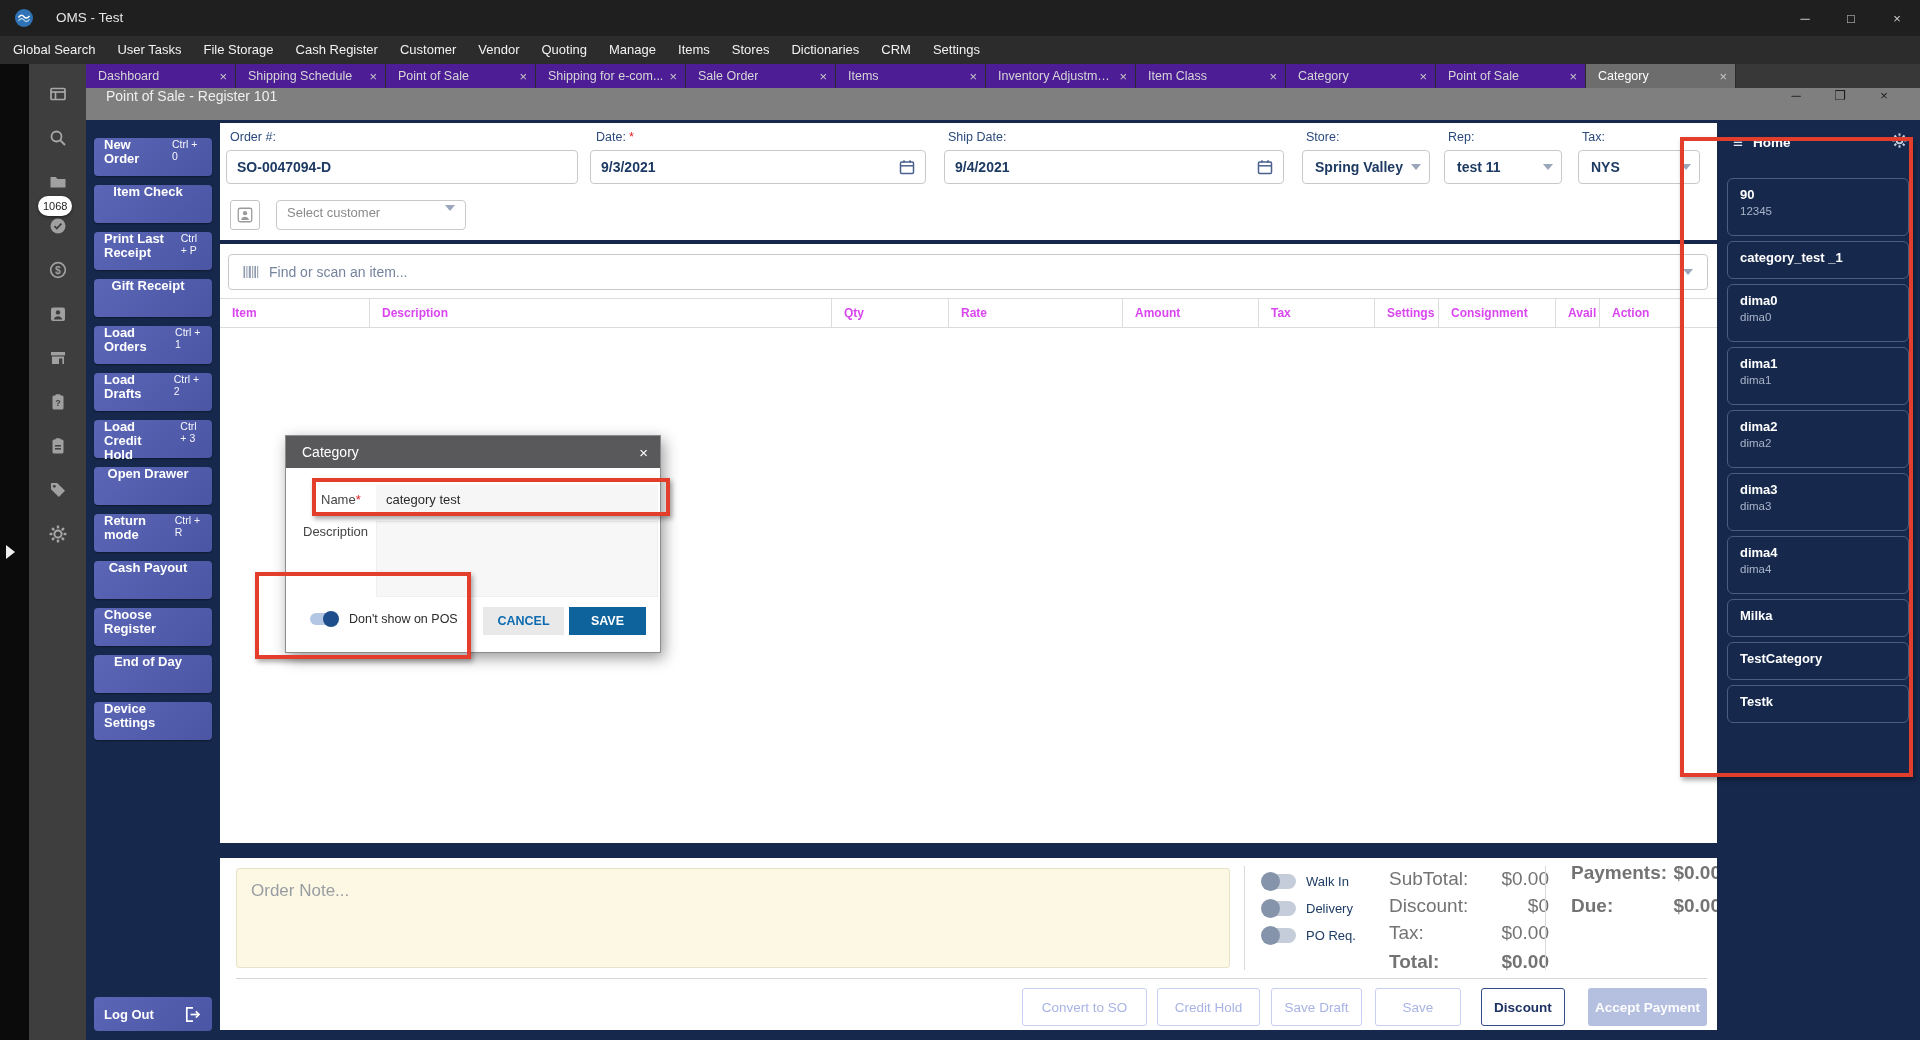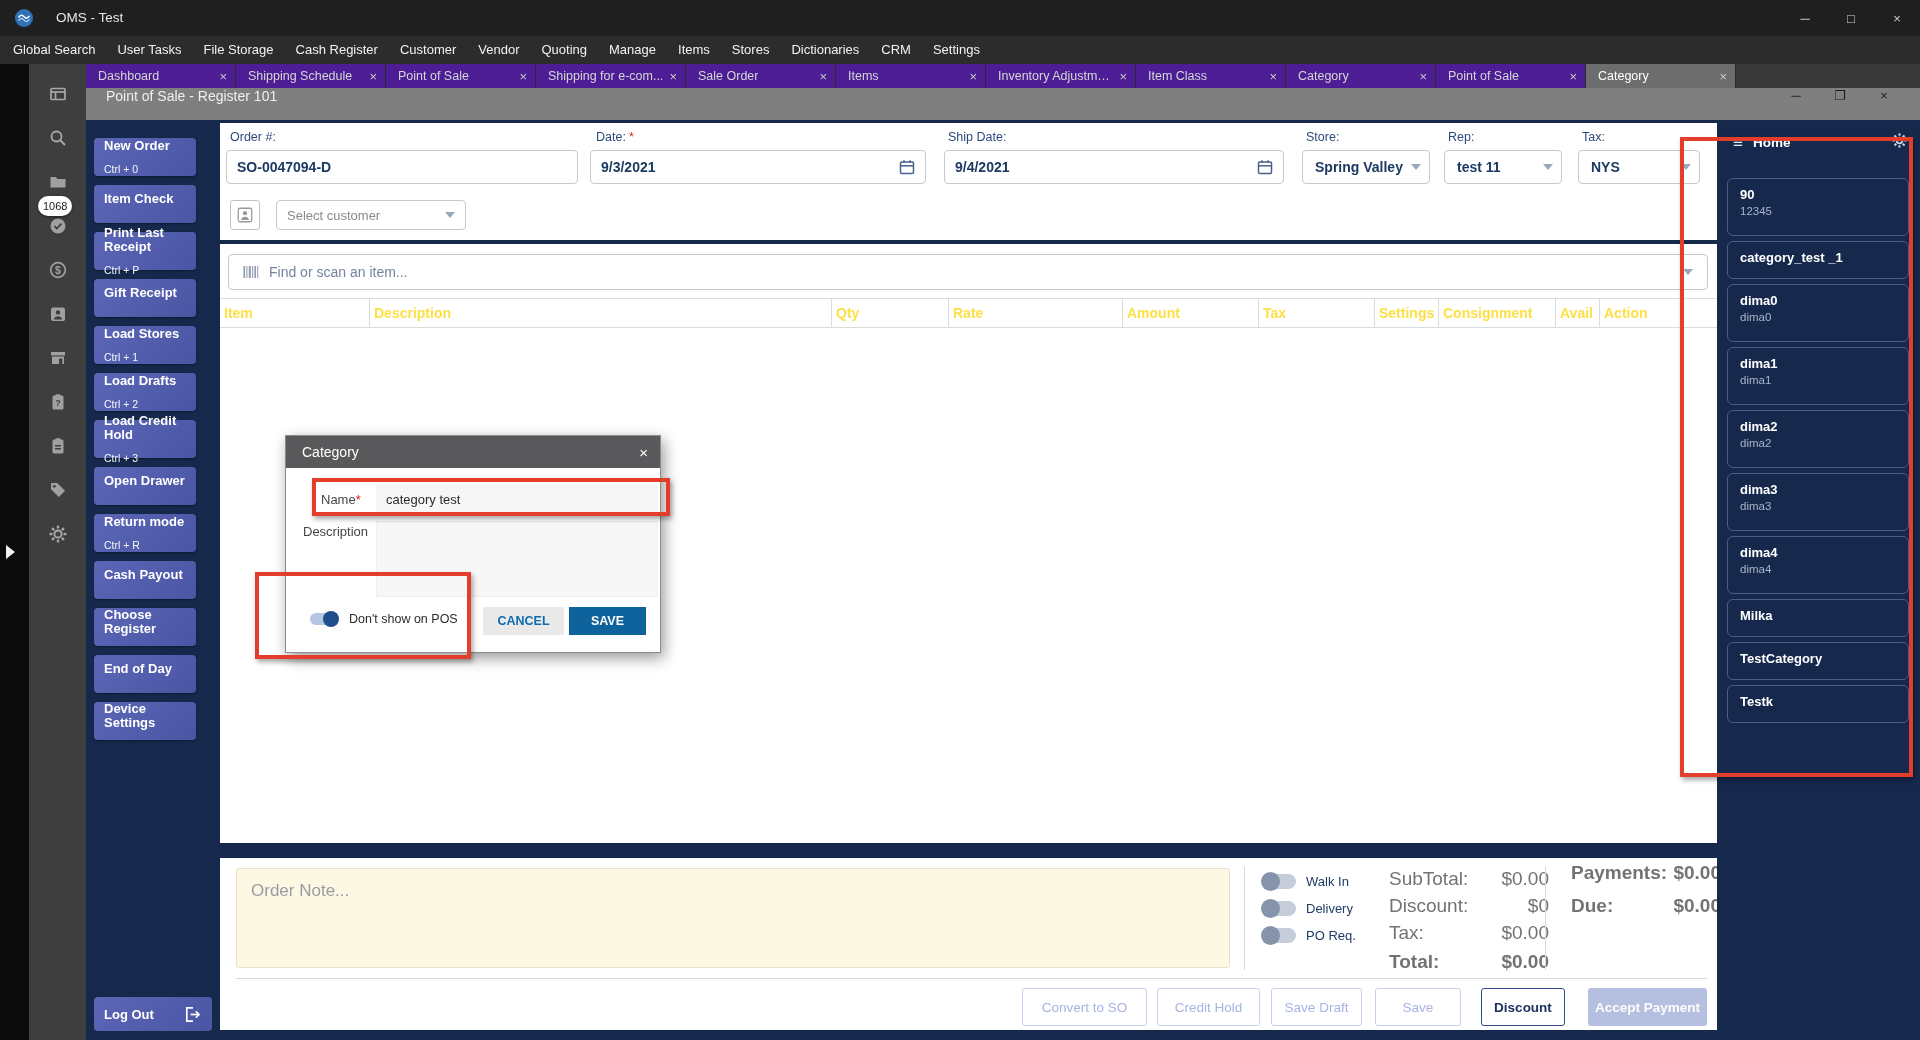--- a/index.html
+++ b/index.html
@@ -35,41 +35,41 @@
   .tab.active { background:#6d6d6d; color:#fff; }
 
   
   .registerbar { left:86px; top:88px; width:1834px; height:32px; background:#7f7f7f; display:flex; align-items:flex-start; }
   .register-title { padding-left:20px; font-size:14px; color:#efefef; }
   .reg-controls { margin-left:auto; display:flex; padding-right:14px; }
   .reg-btn { width:44px; text-align:center; color:#1d1d1d; font-size:13px; }
 
   
   .btncol { left:94px; top:138px; width:118px; }
-  .pos-btn { width:102px; height:38px; margin-bottom:9px; border-radius:4px; background:linear-gradient(135deg,#5b67b6,#4a55a4); color:#fff; display:flex; flex-direction:column; justify-content:center; padding:0 10px; box-shadow:0 1px 2px rgba(0,0,0,.4);gap:10px; }
+  .pos-btn { width:118px; height:38px; margin-bottom:9px; border-radius:4px; background:linear-gradient(135deg,#5b67b6,#4a55a4); color:#fff; display:flex; flex-direction:row; justify-content:center; padding:0 10px; box-shadow:0 1px 2px rgba(0,0,0,.4);gap:10px; }
   .pos-btn .lbl { font-size:13px; font-weight:700; line-height:14px; }
   .pos-btn .hk { font-size:10.5px; font-weight:400; line-height:12px; opacity:.95; }
   .logout-btn { left:94px; top:997px; width:118px; height:34px; border-radius:4px; background:linear-gradient(135deg,#5b67b6,#4a55a4); color:#fff; display:flex; align-items:center; padding:0 10px; font-size:13px; font-weight:700; }
   .logout-btn svg { margin-left:auto; }
 
   
   .main { left:220px; top:123px; width:1497px; height:720px; background:#fff; }
   .flabel { position:absolute; font-size:12.5px; color:#2a4a7b; font-weight:400; }
   .flabel .req { color:#e02020; margin-left:3px; }
   .finput { position:absolute; height:34px; border:1px solid #c9c9c9; border-radius:4px; background:#fff; display:flex; align-items:center; padding:0 10px; font-size:14px; color:#1d3a63; font-weight:600; }
   .finput .val { flex:1; }
   .fselect { position:absolute; height:34px; border:1px solid #c9c9c9; border-radius:4px; display:flex; align-items:center; padding:0 8px 0 12px; font-size:14px; color:#1d3a63; font-weight:600; }
   .chev { width:0; height:0; border-left:5px solid transparent; border-right:5px solid transparent; border-top:6px solid #9aa6ba; margin-left:auto; }
   .cust-btn { left:230px; top:200px; width:30px; height:30px; border:1px solid #c2c2c2; border-radius:3px; display:flex; align-items:center; justify-content:center; background:#fff; }
-  .cust-select { left:276px; top:200px; width:190px; height:30px; border:1px solid #c9c9c9; border-radius:4px; display:flex; align-items:center; padding:12px 10px; font-size:13px; color:#8a8a8a; }
+  .cust-select { left:276px; top:200px; width:190px; height:30px; border:1px solid #c9c9c9; border-radius:4px; display:flex; align-items:flex-start; padding:4px 10px; font-size:13px; color:#8a8a8a; }
   .divider-navy { left:220px; top:240px; width:1497px; height:4px; background:#16294d; }
   .search-bar { left:228px; top:254px; width:1480px; height:36px; border:1px solid #c9c9c9; border-radius:4px; display:flex; align-items:center; padding:0 14px; background:#fff; }
   .search-bar .ph { font-size:14px; color:#75839f; margin-left:10px; flex:1; }
   .thead { left:220px; top:298px; width:1497px; height:30px; border-top:1px solid #dcdcdc; border-bottom:1px solid #dcdcdc; display:flex; }
-  .th { height:100%; display:flex; align-items:center; padding-left:4px; font-size:14px; font-weight:700; color:#fde047; border-right:1px solid #dcdcdc; }
+  .th { height:100%; display:flex; align-items:center; padding-left:12px; font-size:12px; font-weight:700; color:#d946ef; border-right:1px solid #dcdcdc; }
   .th:last-child { border-right:none; }
 
   
   .footer { left:220px; top:858px; width:1497px; height:172px; background:#fff; }
   .order-note { position:absolute; left:16px; top:10px; width:994px; height:100px; background:#fcf8e3; border:1px solid #e7e3ca; border-radius:3px; padding:12px 14px; font-size:17px; color:#999da3; font-family:"Liberation Sans",sans-serif; resize:none; outline:none; }
   .order-note::placeholder { color:#999da3; }
   .vline { position:absolute; width:1px; background:#d9d9d9; top:8px; height:104px; }
   .toggle-row { position:absolute; left:1042px; display:flex; align-items:center; }
   .pill { width:34px; height:15px; border-radius:8px; background:#c6cdda; position:relative; }
   .pill .knob { position:absolute; left:-1px; top:-2px; width:19px; height:19px; border-radius:50%; background:#8694ab; }
@@ -314,21 +314,21 @@
       </div>
     <div class="pos-btn">
         <div class="lbl">Print Last Receipt</div>
         <div class="hk">Ctrl + P</div>
       </div>
     <div class="pos-btn">
         <div class="lbl">Gift Receipt</div>
         <div class="hk"></div>
       </div>
     <div class="pos-btn">
-        <div class="lbl">Load Stores</div>
+        <div class="lbl">Load Orders</div>
         <div class="hk">Ctrl + 1</div>
       </div>
     <div class="pos-btn">
         <div class="lbl">Load Drafts</div>
         <div class="hk">Ctrl + 2</div>
       </div>
     <div class="pos-btn">
         <div class="lbl">Load Credit Hold</div>
         <div class="hk">Ctrl + 3</div>
       </div>

